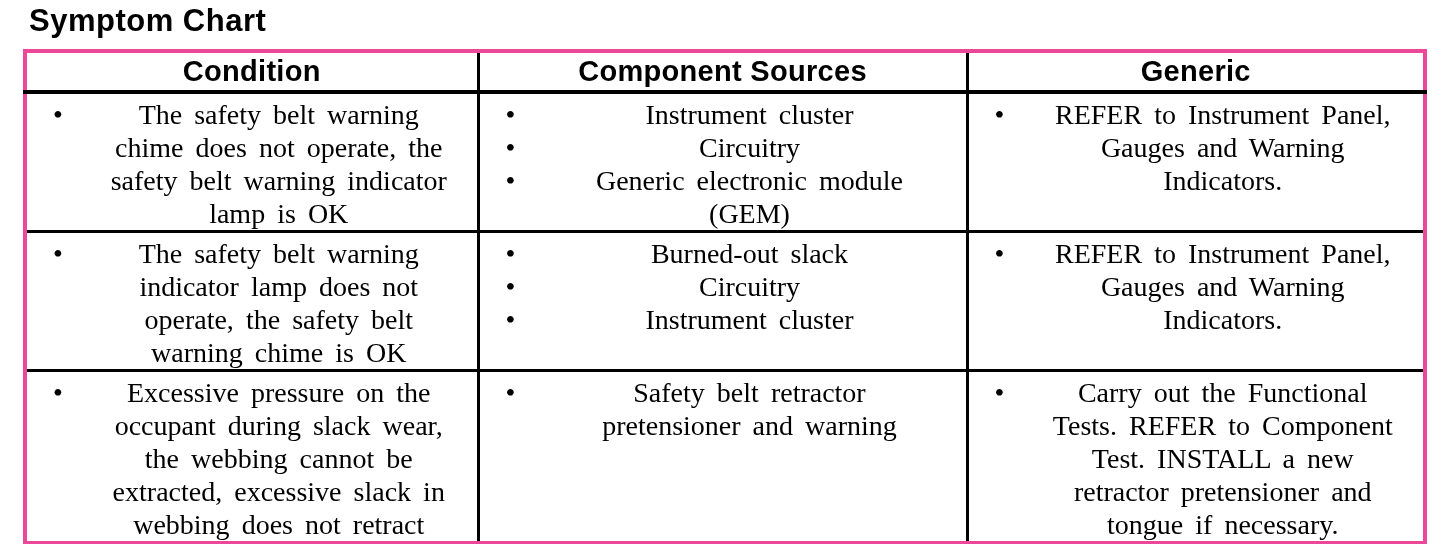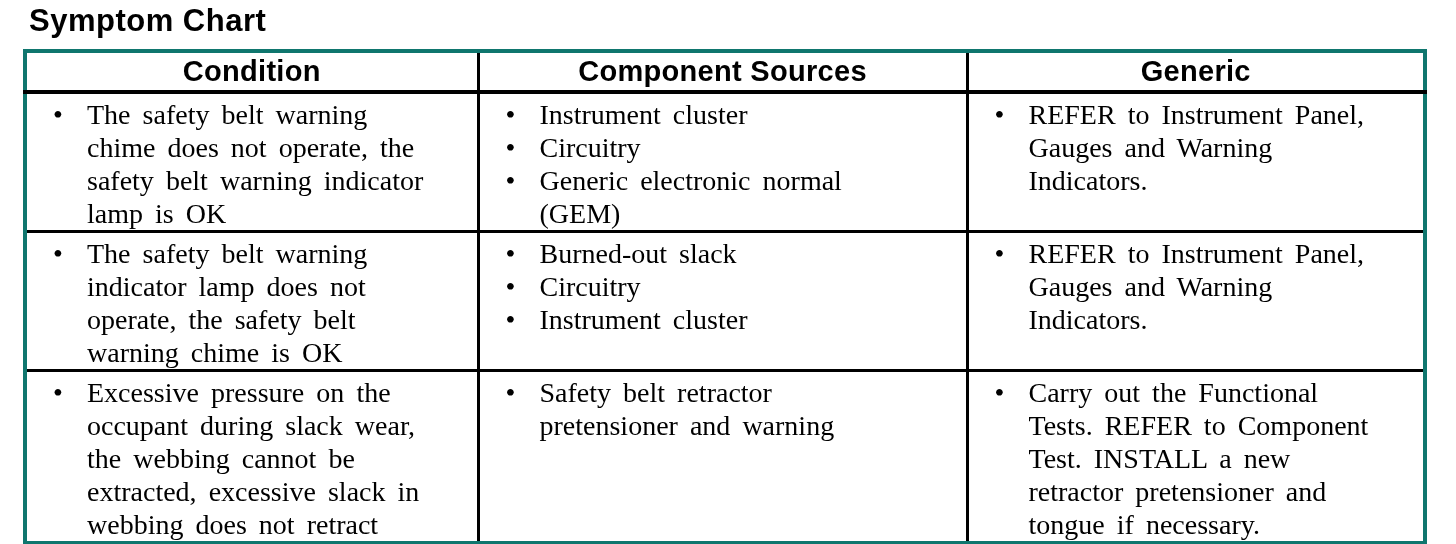--- a/index.html
+++ b/index.html
@@ -29,41 +29,42 @@
     letter-spacing: 0.5px;
     color: #000000;
   }
   table.symptom-table {
     position: absolute;
     left: 23px;
     top: 49px;
     width: 1400px;
     table-layout: fixed;
     border-collapse: collapse;
-    border: 4px solid #0f766e;
+    border: 4px solid #ec4899;
   }
   col.c1 { width: 453px; }
   col.c2 { width: 489px; }
   col.c3 { width: 458px; }
   th.col-header {
     border: 3px solid #000000;
     border-bottom: 4px solid #000000;
     height: 37px;
     padding: 0;
     text-align: center;
     vertical-align: middle;
     font-family: "Liberation Sans", sans-serif;
     font-weight: bold;
     font-size: 29px;
     letter-spacing: 0.3px;
   }
   td.cell {
     border: 3px solid #000000;
     vertical-align: top;
     padding: 4px 6px 0 0;
+    text-align: center;
   }
   tr.body-row-1 { height: 134px; }
   tr.body-row-2 { height: 133px; }
   tr.body-row-3 { height: 163px; }
   ul.bullet-list {
     margin: 0;
     padding: 0 0 0 26px;
     list-style: none;
   }
   li.bullet-item {
@@ -111,21 +112,21 @@
             <li class="bullet-item">The safety belt warning
 chime does not operate, the
 safety belt warning indicator
 lamp is OK</li>
           </ul>
         </td>
         <td class="cell">
           <ul class="bullet-list">
             <li class="bullet-item">Instrument cluster</li>
             <li class="bullet-item">Circuitry</li>
-            <li class="bullet-item">Generic electronic normal
+            <li class="bullet-item">Generic electronic module
 (GEM)</li>
           </ul>
         </td>
         <td class="cell">
           <ul class="bullet-list">
             <li class="bullet-item">REFER to Instrument Panel,
 Gauges and Warning
 Indicators.</li>
           </ul>
         </td>

